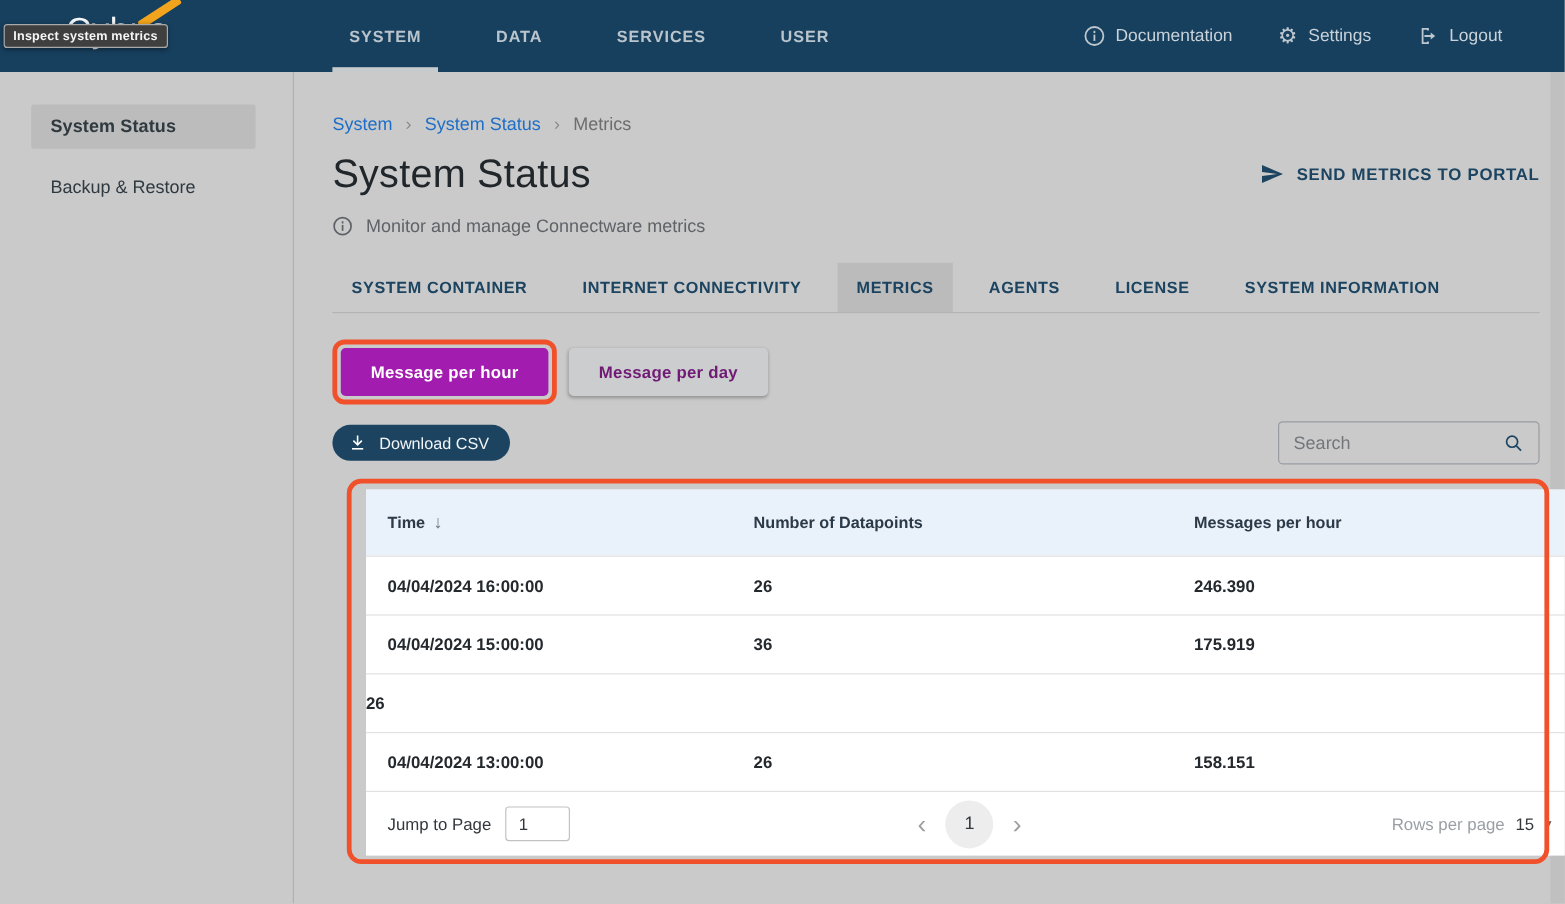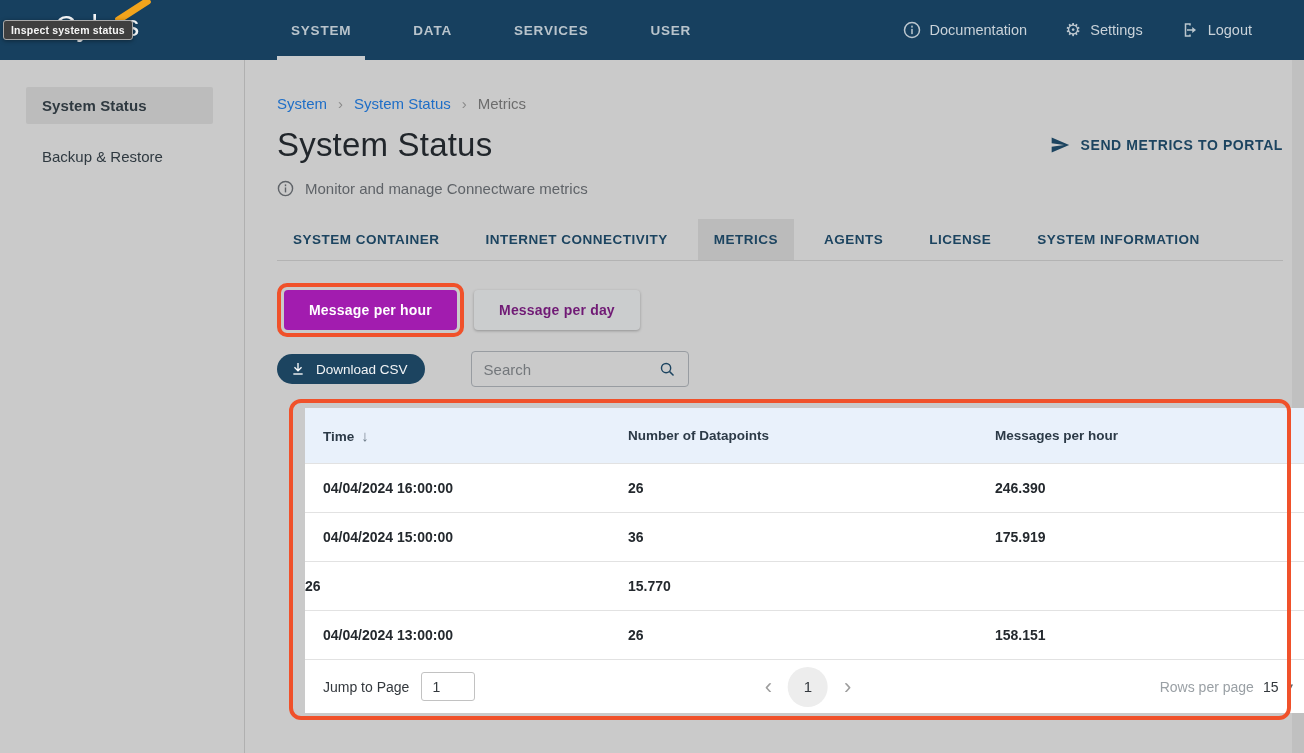--- a/index.html
+++ b/index.html
@@ -99,21 +99,21 @@
     font-size:14px; font-weight:bold; border-radius:4px; cursor:pointer;
     padding:12px 25px; border:none; letter-spacing:0.2px;
     font-family:"Liberation Sans","DejaVu Sans",sans-serif;
   }
   .toggle-btn.selected { background:#a21caf; color:#ffffff; }
   .toggle-btn.unselected {
     background:#cbcdce; color:#701a75; margin-left:10px;
     box-shadow:0 1px 3px rgba(0,0,0,0.28);
   }
 
-  .tools-row { margin-top:14px; display:flex; align-items:center; justify-content:flex-start;gap:46px; }
+  .tools-row { margin-top:14px; display:flex; align-items:center; justify-content:space-between; }
   .download-btn {
     display:flex; align-items:center; gap:10px; cursor:pointer;
     background:#1c4460; color:#f2f4f6; border:none; border-radius:16px;
     padding:7px 17px 7px 13px; font-size:13.5px;
     font-family:"Liberation Sans","DejaVu Sans",sans-serif;
   }
   .download-btn .ico { width:16px; height:16px; color:#ffffff; }
   .search-box {
     width:218px; height:36px; border:1px solid #989ca1; border-radius:4px;
     display:flex; align-items:center; padding:0 12px; gap:8px;
@@ -168,21 +168,21 @@
 </head>
 <body>
 
 <div class="app">
 
   <div class="navbar">
     <div class="logo-wrap">
       <span class="logo-text">Cybus</span>
       <span class="logo-slash"></span>
     </div>
-    <div class="tooltip">Inspect system status</div>
+    <div class="tooltip">Inspect system metrics</div>
 
     <div class="nav-tabs">
       <div class="nav-tab active">
         <span>SYSTEM</span>
         <span class="nav-underline"></span>
       </div>
       <div class="nav-tab">
         <span>DATA</span>
       </div>
       <div class="nav-tab">
@@ -319,21 +319,20 @@
           <div class="cell">26</div>
           <div class="cell">246.390</div>
         </div>
         <div class="t-grid t-row">
           <div class="cell c0">04/04/2024 15:00:00</div>
           <div class="cell">36</div>
           <div class="cell">175.919</div>
         </div>
         <div class="t-grid t-row">
           <div class="cell">26</div>
-          <div class="cell">15.770</div>
         </div>
         <div class="t-grid t-row">
           <div class="cell c0">04/04/2024 13:00:00</div>
           <div class="cell">26</div>
           <div class="cell">158.151</div>
         </div>
 
         <div class="t-foot">
           <span class="jump-label">Jump to Page</span>
           <input class="jump-input" type="text" value="1" style="">

